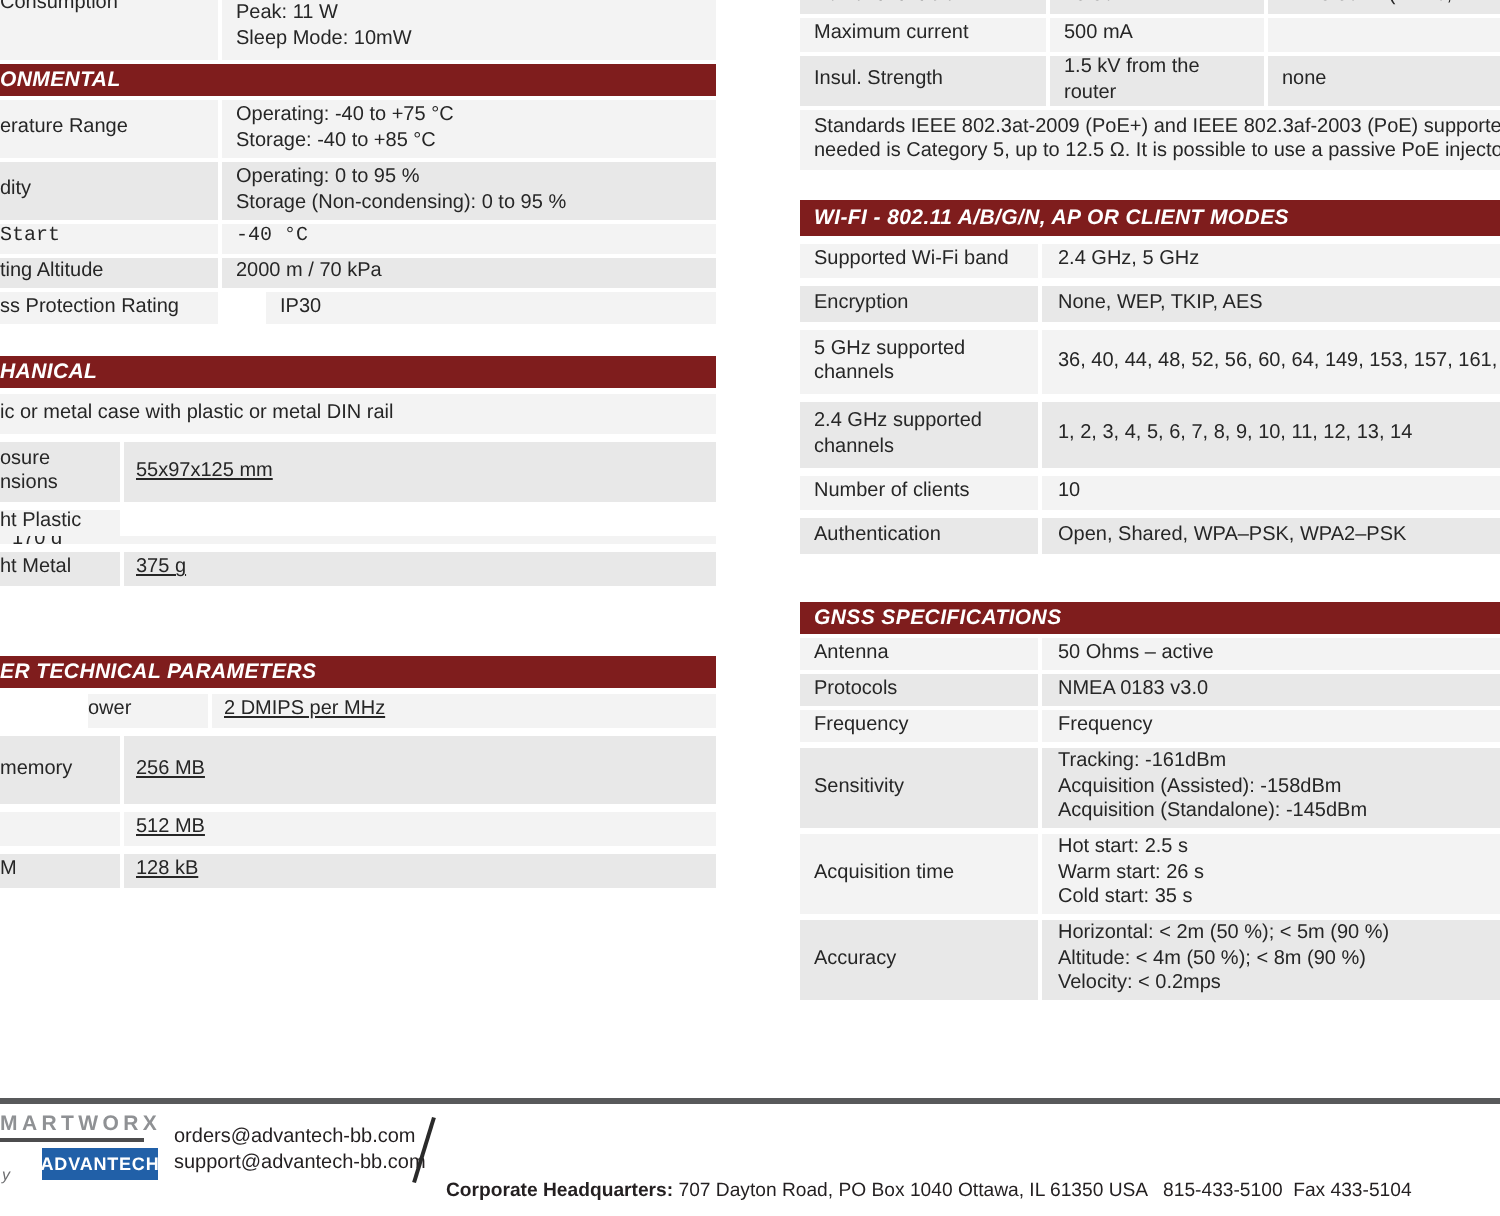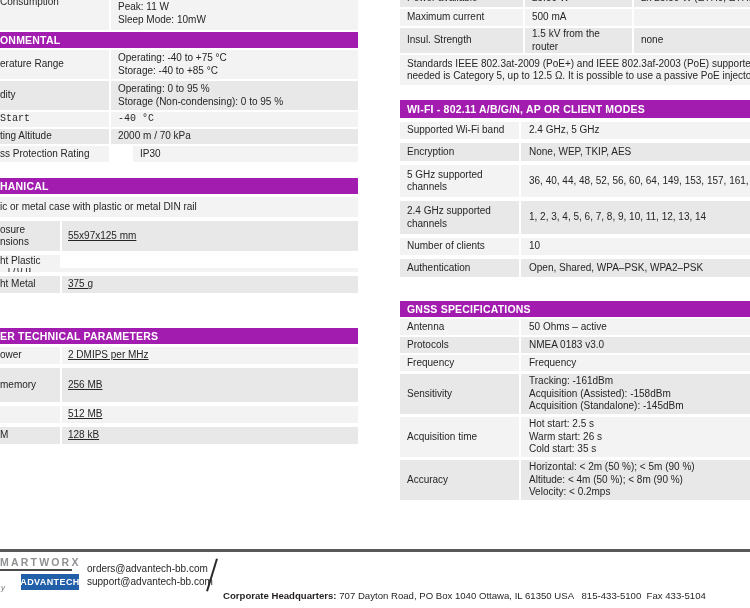--- a/index.html
+++ b/index.html
@@ -1,22 +1,22 @@
 <!DOCTYPE html>
 <html><head>
 <meta charset="utf-8">
 <style>
   html,body{margin:0;padding:0;}
   .page{position:relative;width:750px;height:608px;overflow:hidden;background:#ffffff;
         font-family:"Liberation Sans",sans-serif;color:#262626;}
   .tbl{position:absolute;}
   .t-left{left:0;width:358px;}
   .t-right{left:400px;width:360px;}
-  .hd{background:#a21caf;color:#fff;font-weight:bold;font-size:10.5px;letter-spacing:.2px;
-      display:flex;align-items:center;height:16px;}
+  .hd{background:#7f1d1d;color:#fff;font-weight:bold;font-size:10.5px;letter-spacing:.2px;
+      display:flex;align-items:center;height:16px;font-style:italic;}
   .hd.pad{padding-left:7px;height:18px;}
   .r{display:flex;column-gap:2px;margin-top:2px;}
   .c{display:flex;align-items:center;white-space:pre;overflow:hidden;
      font-size:10px;line-height:12.5px;}
   .lt .c{background:#f3f3f3;}
   .dk .c{background:#e8e8e8;}
   .lab{flex:0 0 auto;}
   .val{flex:1 1 auto;padding-left:7px;}
   
   .tA .lab{width:109px;}
@@ -97,21 +97,21 @@
       <div class="c val">170 g</div>
     </div>
     <div class="r dk mt4" style="height:17px;">
       <div class="c lab">ht Metal</div>
       <div class="c val">375 g</div>
     </div>
   </div>
 
   <div class="tbl t-left tC" style="top:328px;">
     <div class="hd">ER TECHNICAL PARAMETERS</div>
-    <div class="r lt mt3" style="height:17px;">
+    <div class="r lt mt3" style="height:17px;padding-left:44px;">
       <div class="c lab">ower</div>
       <div class="c val">2 DMIPS per MHz</div>
     </div>
     <div class="r dk mt4" style="height:34px;">
       <div class="c lab">memory</div>
       <div class="c val">256 MB</div>
     </div>
     <div class="r lt mt4" style="height:17px;">
       <div class="c lab"></div>
       <div class="c val">512 MB</div>

